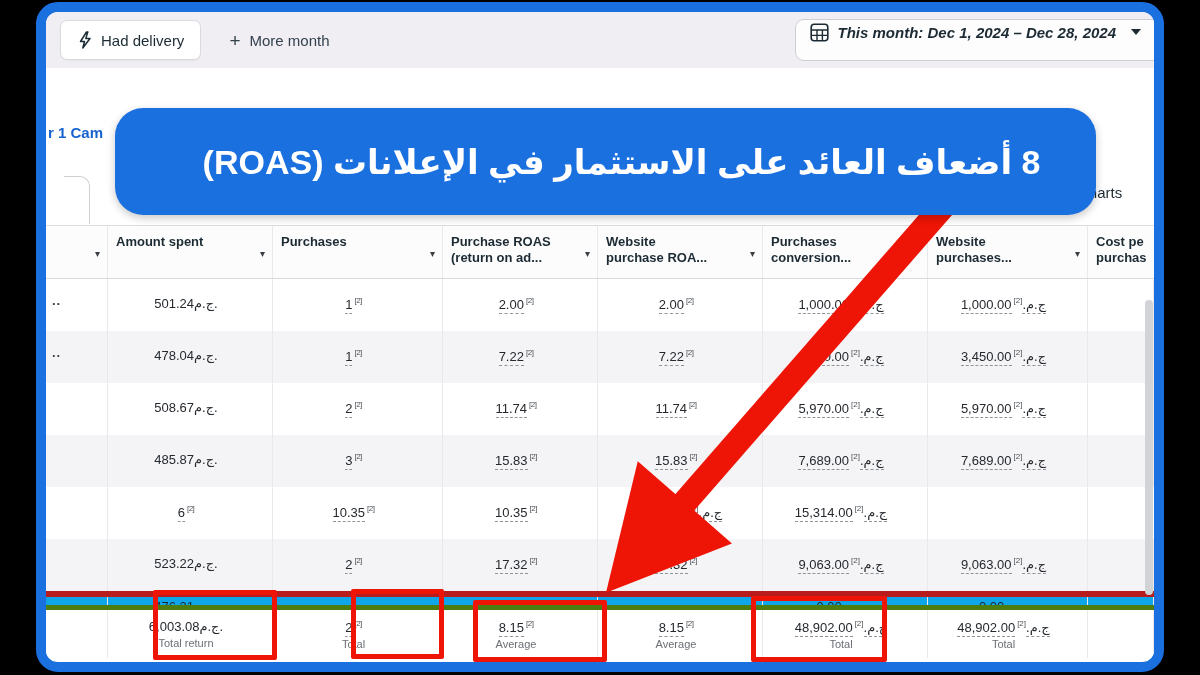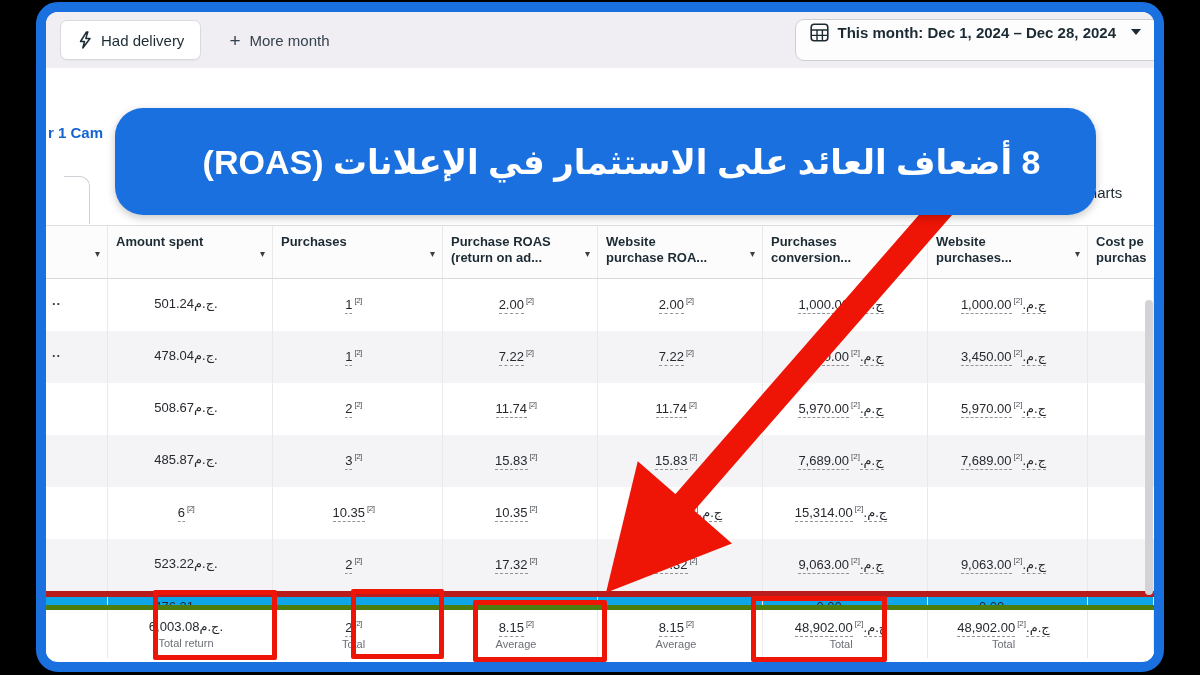--- a/index.html
+++ b/index.html
@@ -15,21 +15,21 @@
   .toolbar { position:absolute; left:0; top:0; width:1108px; height:56px;
     background:#f0edf3; display:flex; align-items:center; }
   .btn-pill { display:flex; align-items:center; gap:8px; background:#fff;
     border:1px solid #d8dade; border-radius:7px; height:40px; padding:0 16px;
     margin-left:14px; font-size:15px; color:#1c2b33; box-shadow:0 1px 1px rgba(0,0,0,.04); }
   .more-views { display:flex; align-items:center; gap:9px; margin-left:28px;
     font-size:15px; color:#33424d; }
   .plus { font-size:19px; color:#33424d; line-height:1; }
   .date-pill { position:absolute; right:-8px; top:7px; height:42px; display:flex;
     align-items:center; gap:9px; background:#fdfdfe; border:1px solid #ccced3;
-    border-radius:9px; padding:0 20px 16px 14px; font-size:15px; font-weight:bold; color:#1c2b33; }
+    border-radius:9px; padding:0 20px 16px 14px; font-size:15px; font-weight:bold; color:#1c2b33;font-style:italic; }
   .caret-down { display:inline-block; width:0; height:0; border-left:5px solid transparent;
     border-right:5px solid transparent; border-top:6px solid #1c2b33; margin-left:6px; }
 
   
   .crumb { position:absolute; left:2px; top:112px; font-size:15px; font-weight:bold; color:#1763cf; }
   .tab-frag { position:absolute; left:2px; top:172px; font-size:15px; color:#344045;margin-top:38px; }
   .tab-curve { position:absolute; left:18px; top:164px; width:26px; height:48px;
     border-right:1px solid #cfd1d6; border-top:1px solid #cfd1d6; border-top-right-radius:10px; }
   .charts-label { position:absolute; left:1032px; top:172px; font-size:15px; color:#1c2b33; }
 

